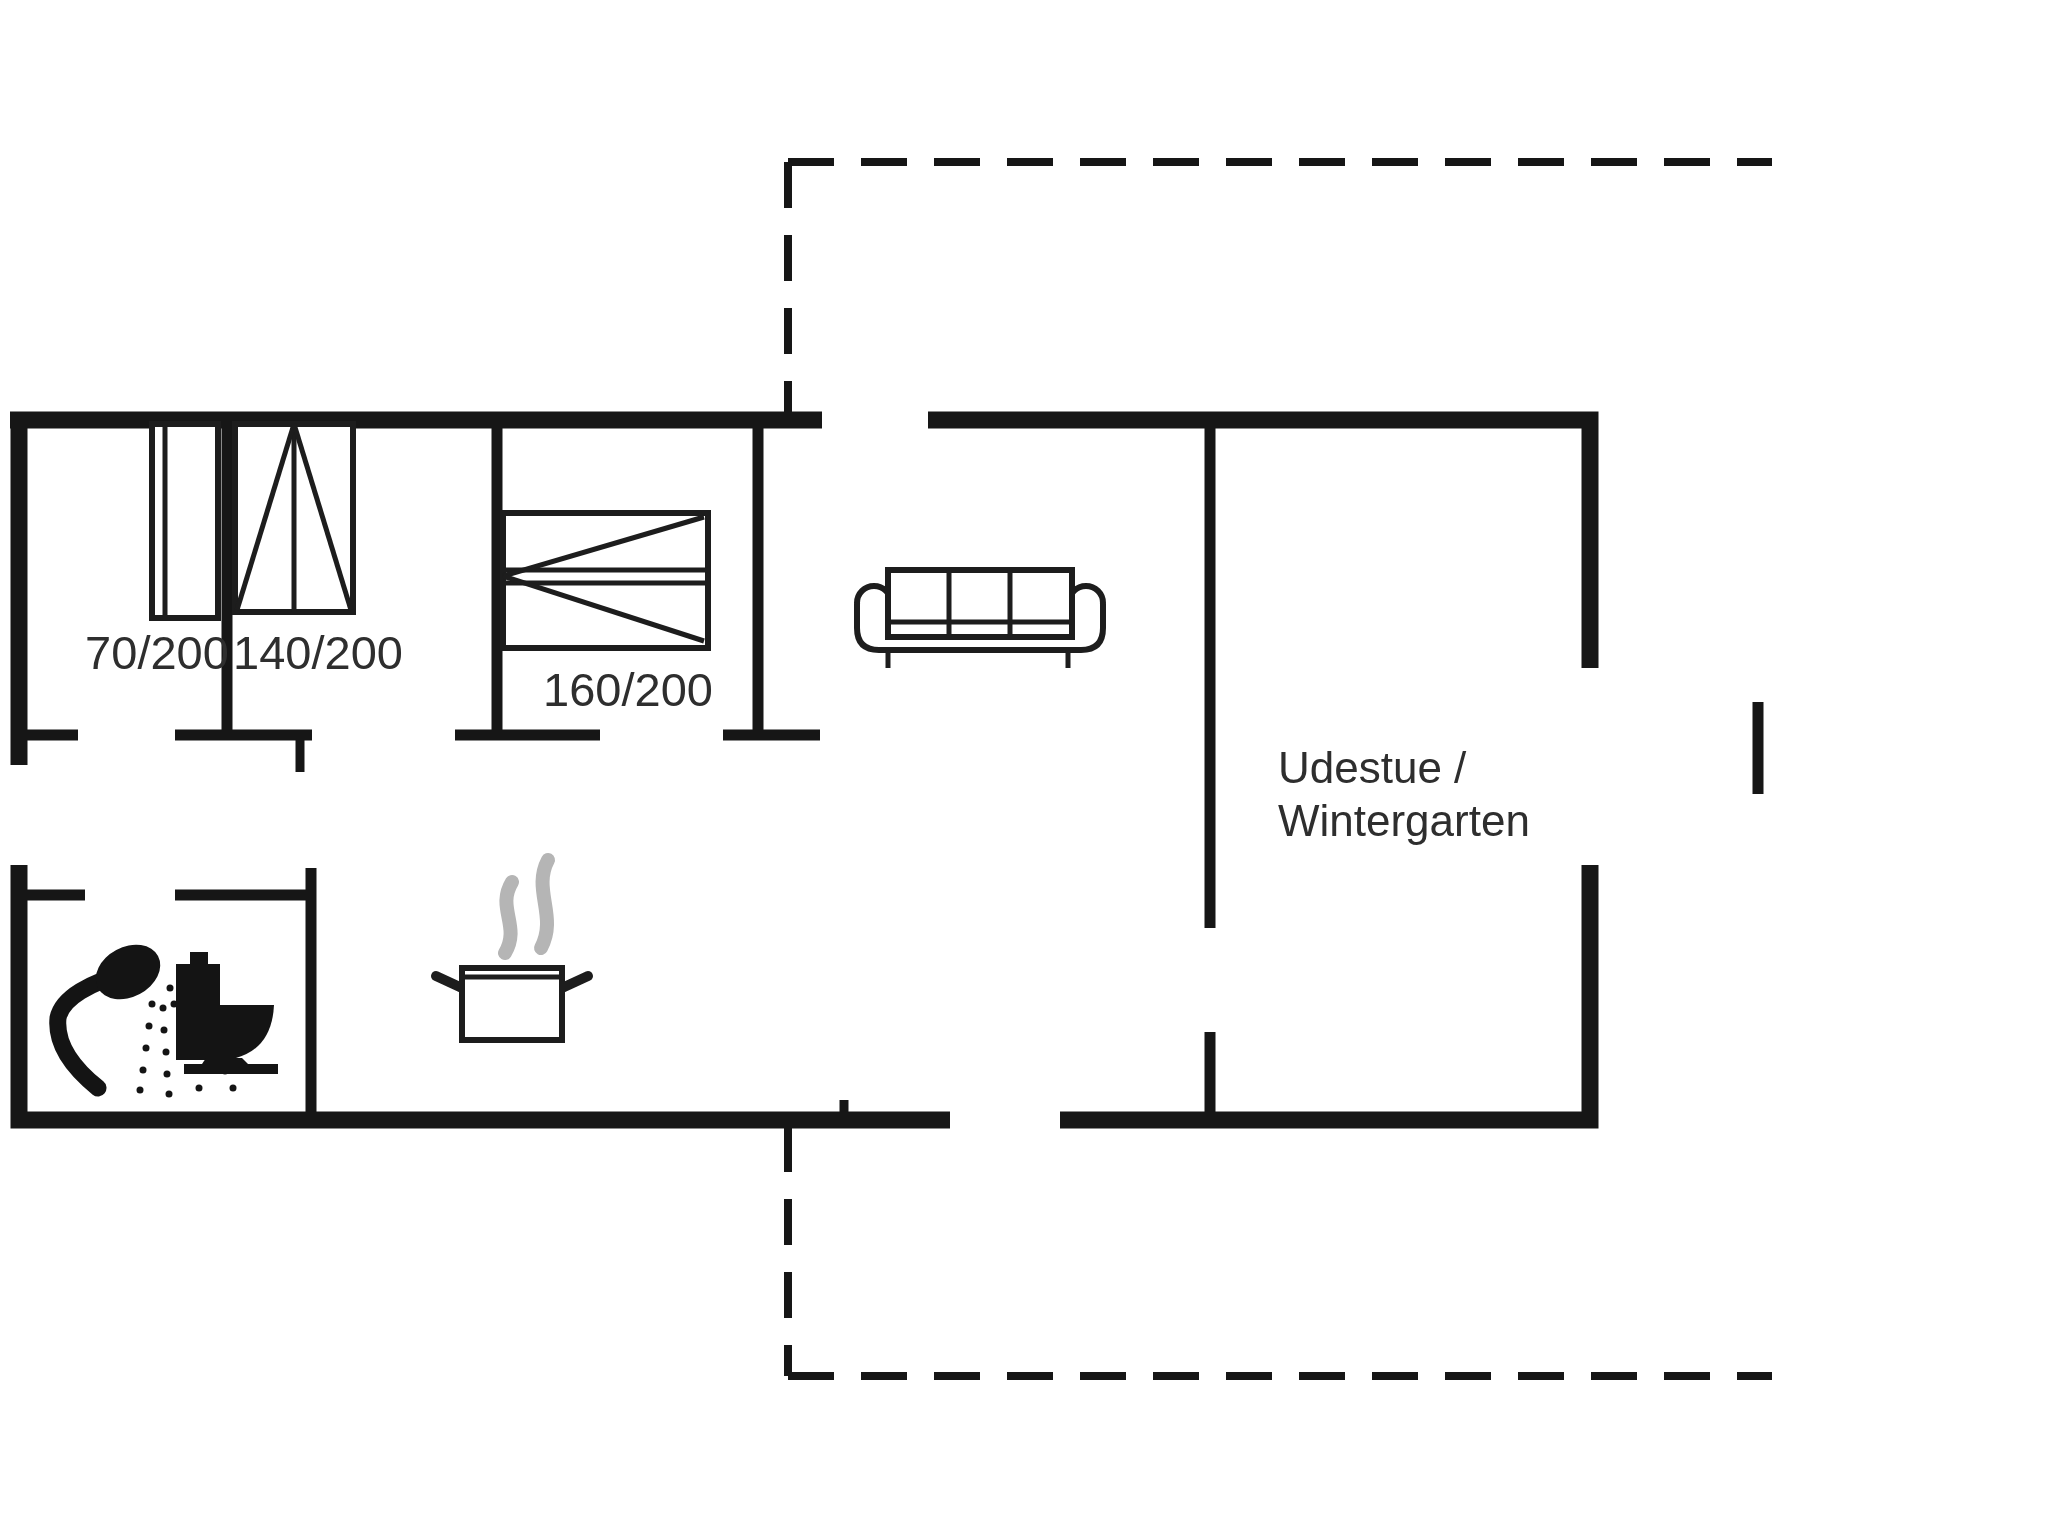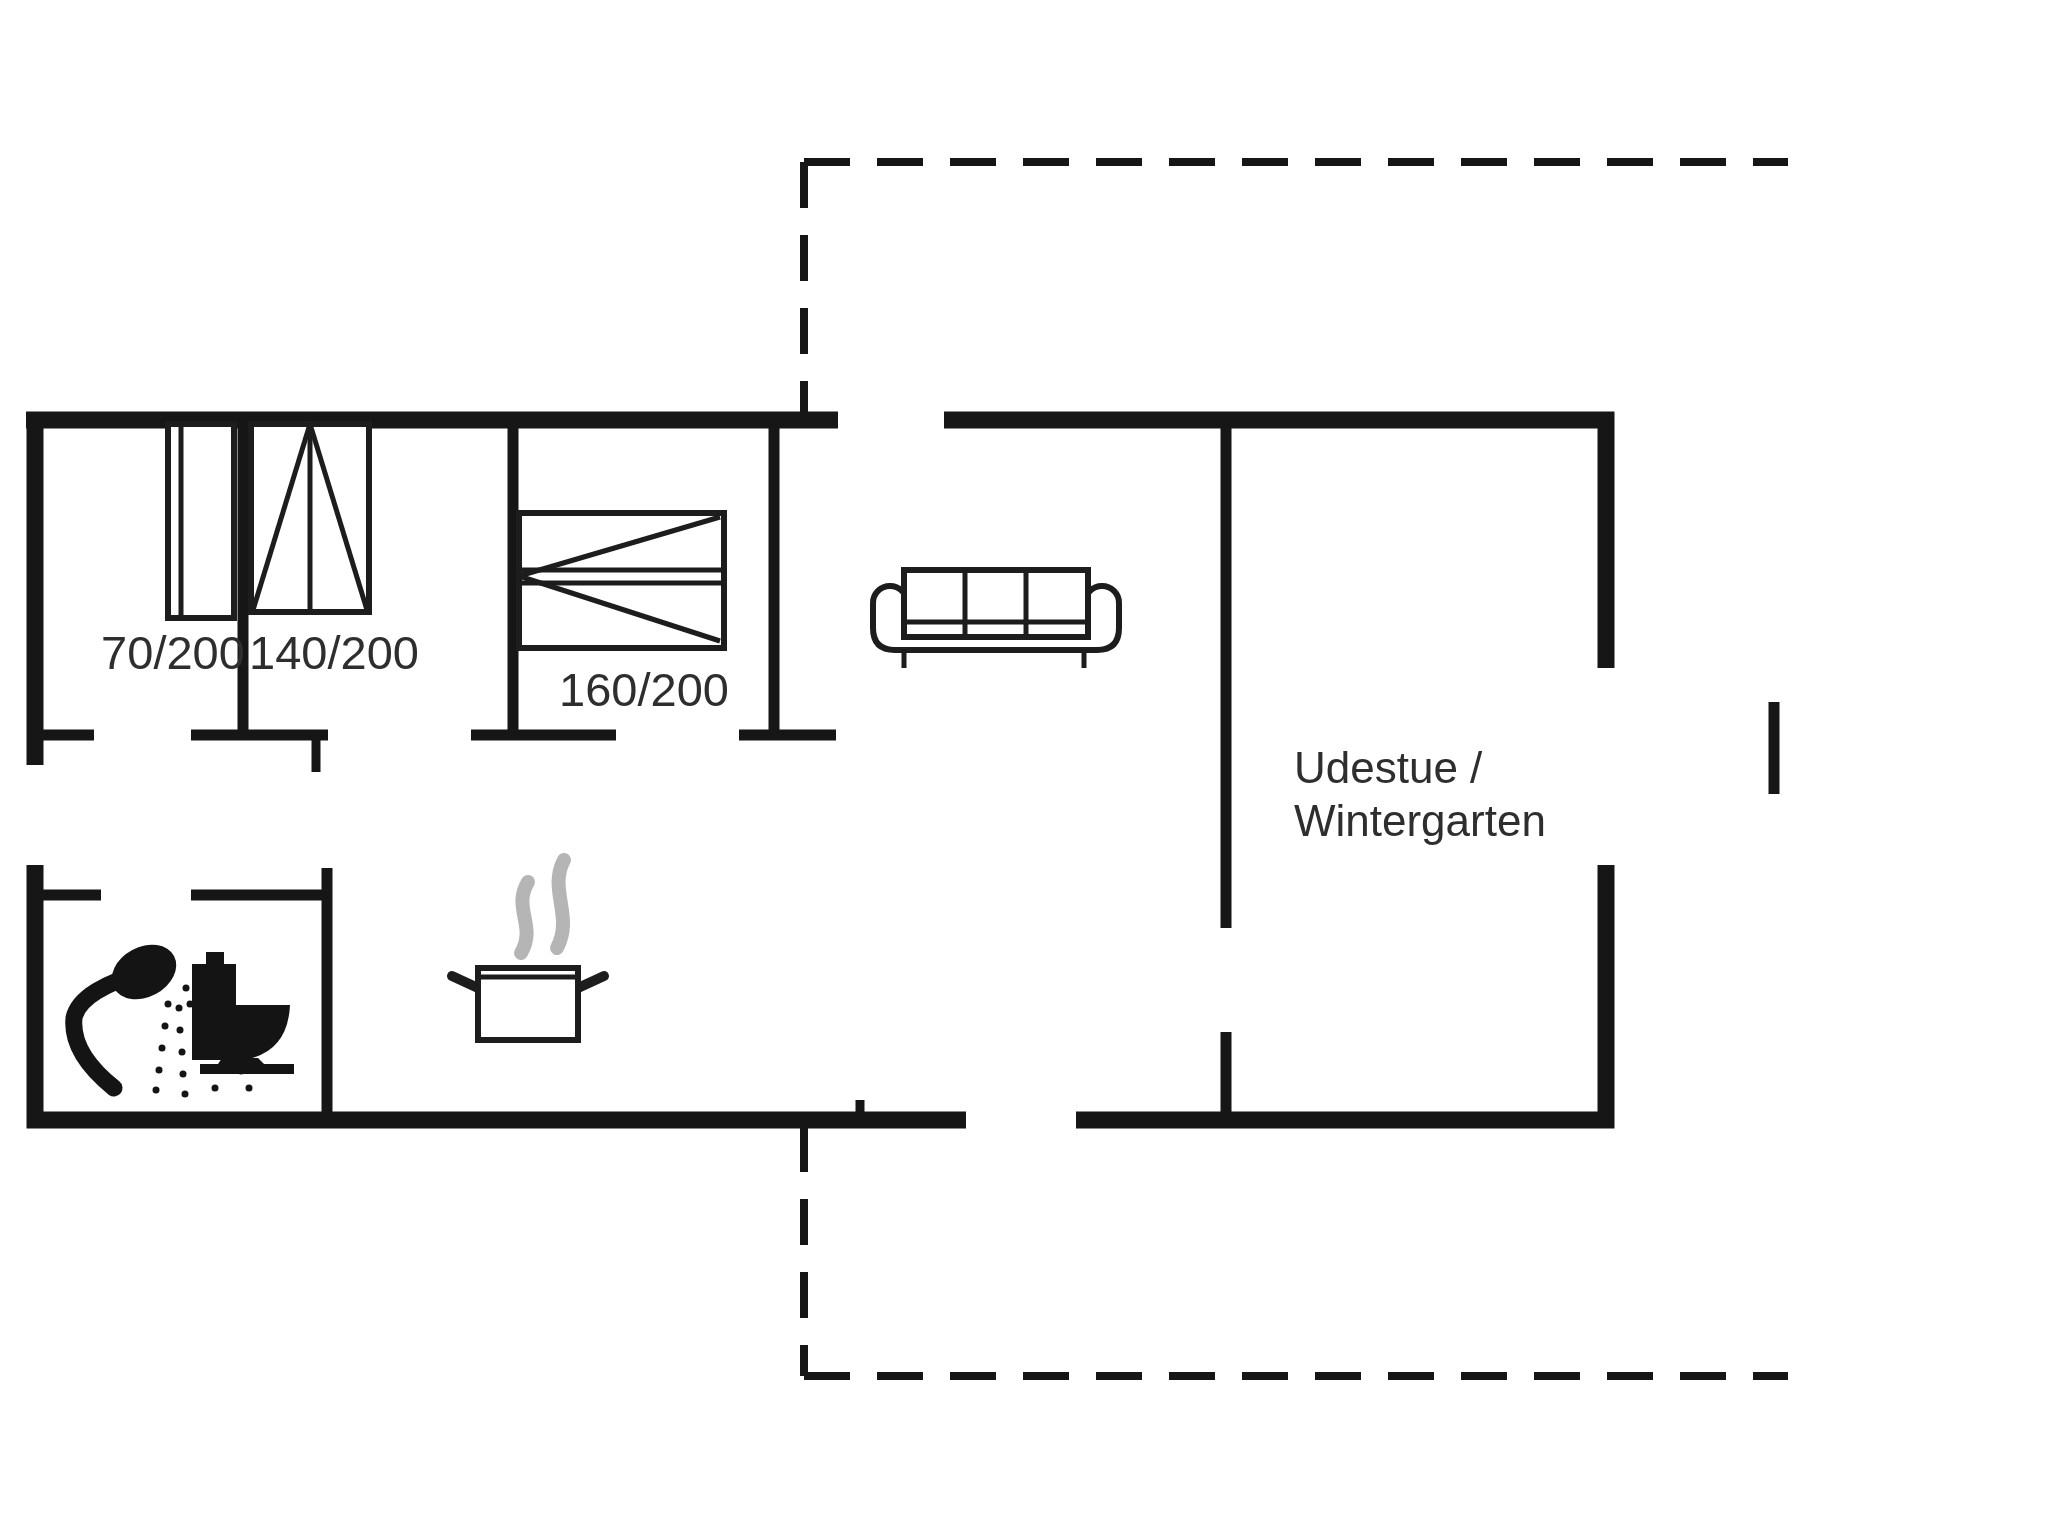--- a/index.html
+++ b/index.html
@@ -3,21 +3,20 @@
 <meta charset="utf-8">
 <style>
   html, body { margin: 0; padding: 0; background: #ffffff; }
   .stage {
     position: relative;
     width: 1772px;
     height: 1536px;
     background: #ffffff;
     overflow: hidden;
     font-family: "Liberation Sans", sans-serif;
-    margin-left: 16px;
   }
   svg { position: absolute; left: 0; top: 0; }
   .wall-ext  { stroke: #161616; stroke-width: 17; fill: none; stroke-linejoin: miter; }
   .wall-int  { stroke: #161616; stroke-width: 11; fill: none; }
   .wall-stub { stroke: #161616; stroke-width: 9;  fill: none; }
   .dashed    { stroke: #161616; stroke-width: 8; fill: none; stroke-dasharray: 46 27; }
   .furn      { stroke: #1d1d1d; stroke-width: 6; fill: #ffffff; }
   .furn-thin { stroke: #1d1d1d; stroke-width: 5; fill: none; }
   .solid-icon{ fill: #141414; stroke: none; }
   .steam     { stroke: #b5b5b5; stroke-width: 14; fill: none; stroke-linecap: round; }

